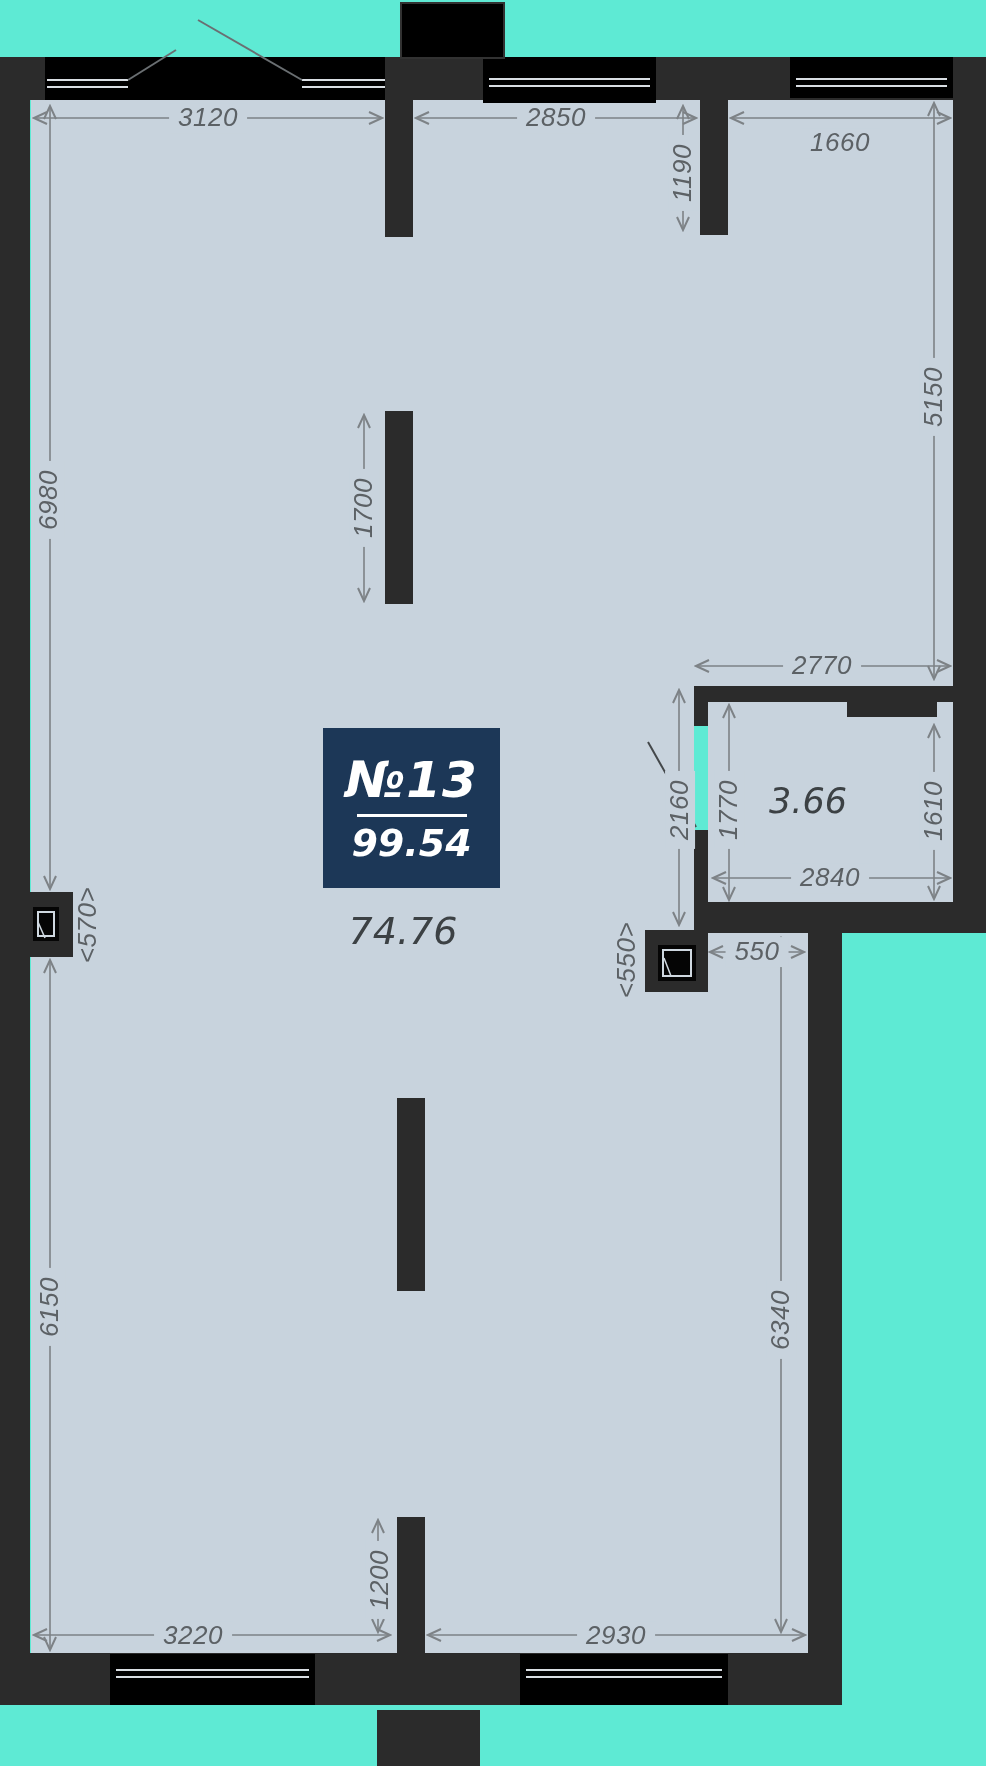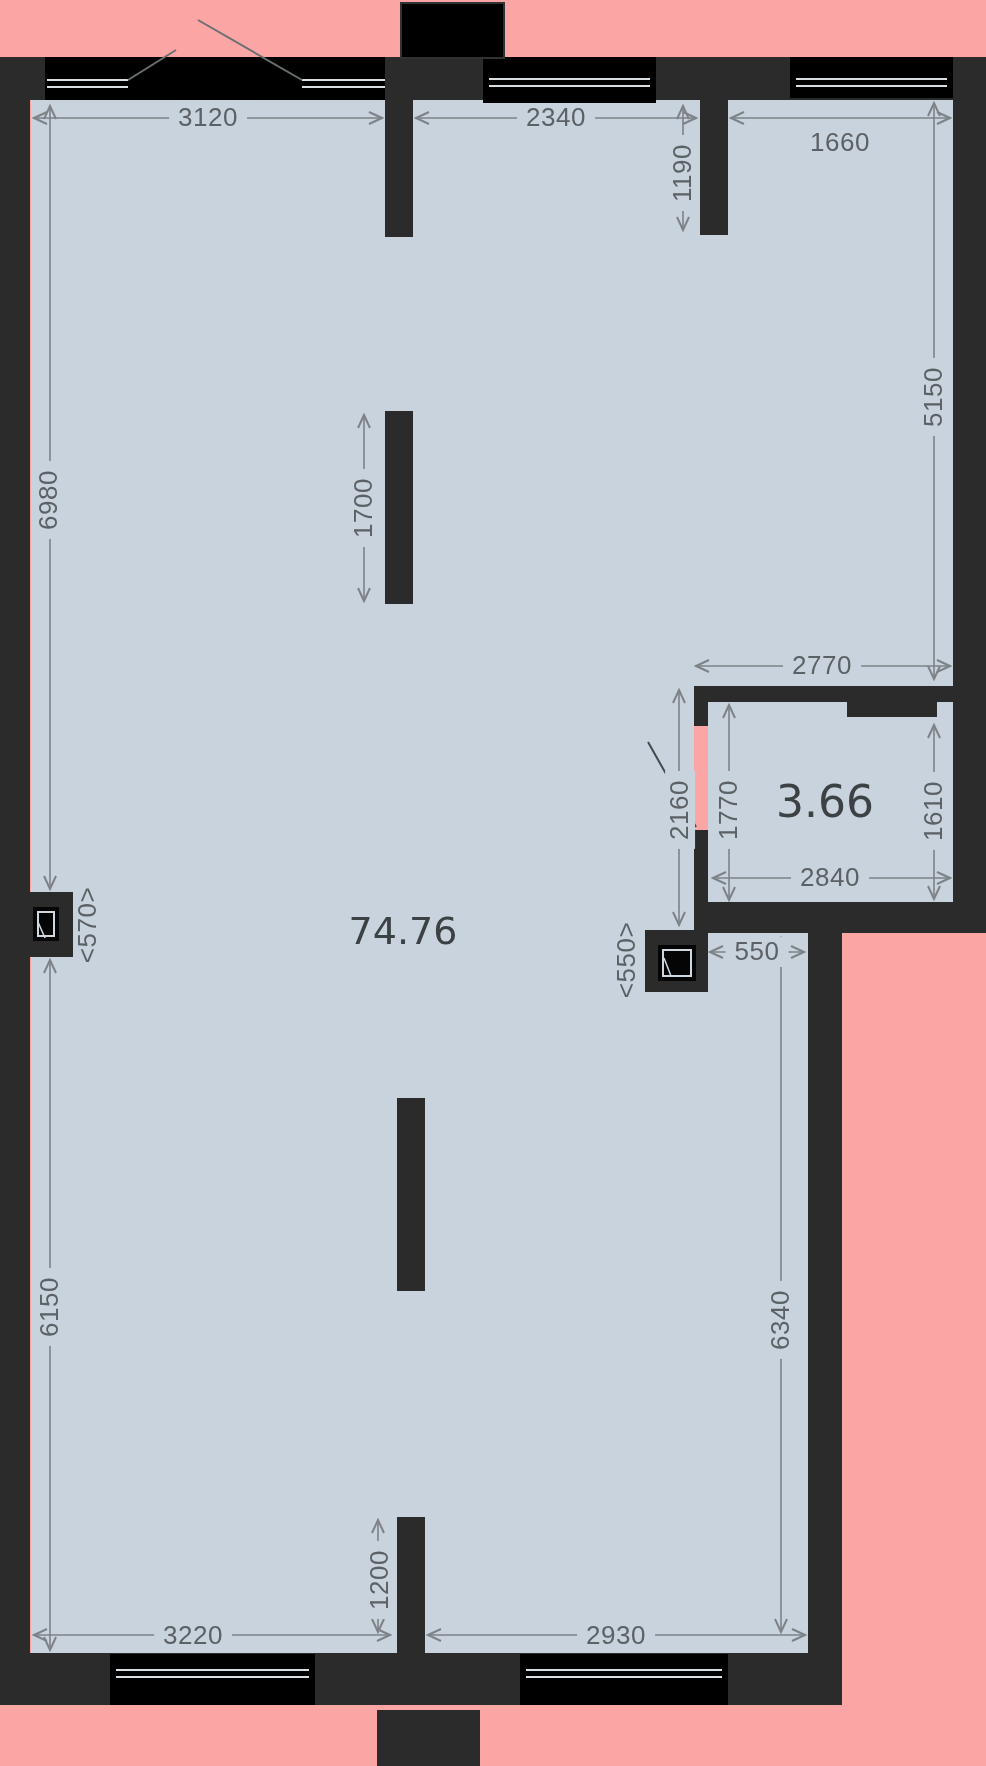--- a/index.html
+++ b/index.html
@@ -1,17 +1,17 @@
 <!DOCTYPE html>
 <html><head>
 <meta charset="utf-8">
 <style>
   html,body{margin:0;padding:0;background:#000;}
-  .plan{position:relative;width:986px;height:1766px;background:#fca5a5;overflow:hidden;
-        font-family:"Liberation Sans", sans-serif;}
+  .plan{position:relative;width:986px;height:1766px;background:#5eead4;overflow:hidden;
+        font-family:"Liberation Sans", sans-serif;font-style:italic;}
   .floor{position:absolute;background:#c8d3dd;}
   .wall{position:absolute;background:#2b2b2b;}
   .win{position:absolute;background:#000;}
   .sill{position:absolute;border-top:2px solid #d9dee3;border-bottom:2px solid #d9dee3;background:transparent;}
   .vent{position:absolute;background:#050505;}
   .vent .inner{position:absolute;left:4px;top:4px;right:4px;bottom:4px;border:2px solid #cfd8e0;}
   .dim{position:absolute;color:#5c6165;font-size:26px;letter-spacing:0.5px;
        background:#c8d3dd;padding:0 9px;white-space:nowrap;
        transform:translate(-50%,-50%);line-height:1.15;}
   .dim.v{transform:translate(-50%,-50%) rotate(-90deg);}
@@ -117,37 +117,42 @@
       <line x1="198" y1="20" x2="302" y2="80"></line>
     </g>
 
     <line x1="648" y1="742" x2="696" y2="827" stroke="#44484b" stroke-width="2"></line>
 
     <line x1="38" y1="922" x2="45" y2="938" stroke="#cfd8e0" stroke-width="1.5"></line>
     <line x1="664" y1="958" x2="671" y2="976" stroke="#cfd8e0" stroke-width="1.5"></line>
   </svg>
 
   <div class="dim" style="left:208px;top:118px;">3120</div>
-  <div class="dim" style="left:556px;top:118px;">2340</div>
+  <div class="dim" style="left:556px;top:118px;">2850</div>
   <div class="dim" style="left:840px;top:118px;margin-top:25px;">1660</div>
   <div class="dim v" style="left:683px;top:173px;">1190</div>
   <div class="dim v" style="left:934px;top:397px;">5150</div>
   <div class="dim v" style="left:49px;top:500px;">6980</div>
   <div class="dim v" style="left:364px;top:508px;">1700</div>
   <div class="dim" style="left:822px;top:666px;">2770</div>
   <div class="dim v" style="left:680px;top:810px;">2160</div>
   <div class="dim v" style="left:729px;top:810px;">1770</div>
   <div class="dim v" style="left:934px;top:811px;">1610</div>
   <div class="dim" style="left:830px;top:878px;">2840</div>
   <div class="dim v" style="left:88px;top:925px;background:transparent;">&lt;570&gt;</div>
   <div class="dim v" style="left:627px;top:960px;background:transparent;">&lt;550&gt;</div>
   <div class="dim" style="left:757px;top:952px;">550</div>
   <div class="dim v" style="left:50px;top:1307px;">6150</div>
   <div class="dim v" style="left:781px;top:1320px;">6340</div>
   <div class="dim v" style="left:380px;top:1580px;">1200</div>
   <div class="dim" style="left:193px;top:1636px;">3220</div>
   <div class="dim" style="left:616px;top:1636px;">2930</div>
 
+  <div class="badge">
+    <div class="num">№13</div>
+    <div class="rule"></div>
+    <div class="tot">99.54</div>
+  </div>
 
   <div class="area-label" style="left:403px;top:931px;font-size:38px;">74.76</div>
-  <div class="area-label" style="left:825px;top:801px;font-size:44px;">3.66</div>
+  <div class="area-label" style="left:808px;top:801px;font-size:35px;">3.66</div>
 
 </div>
 
 </body></html>

